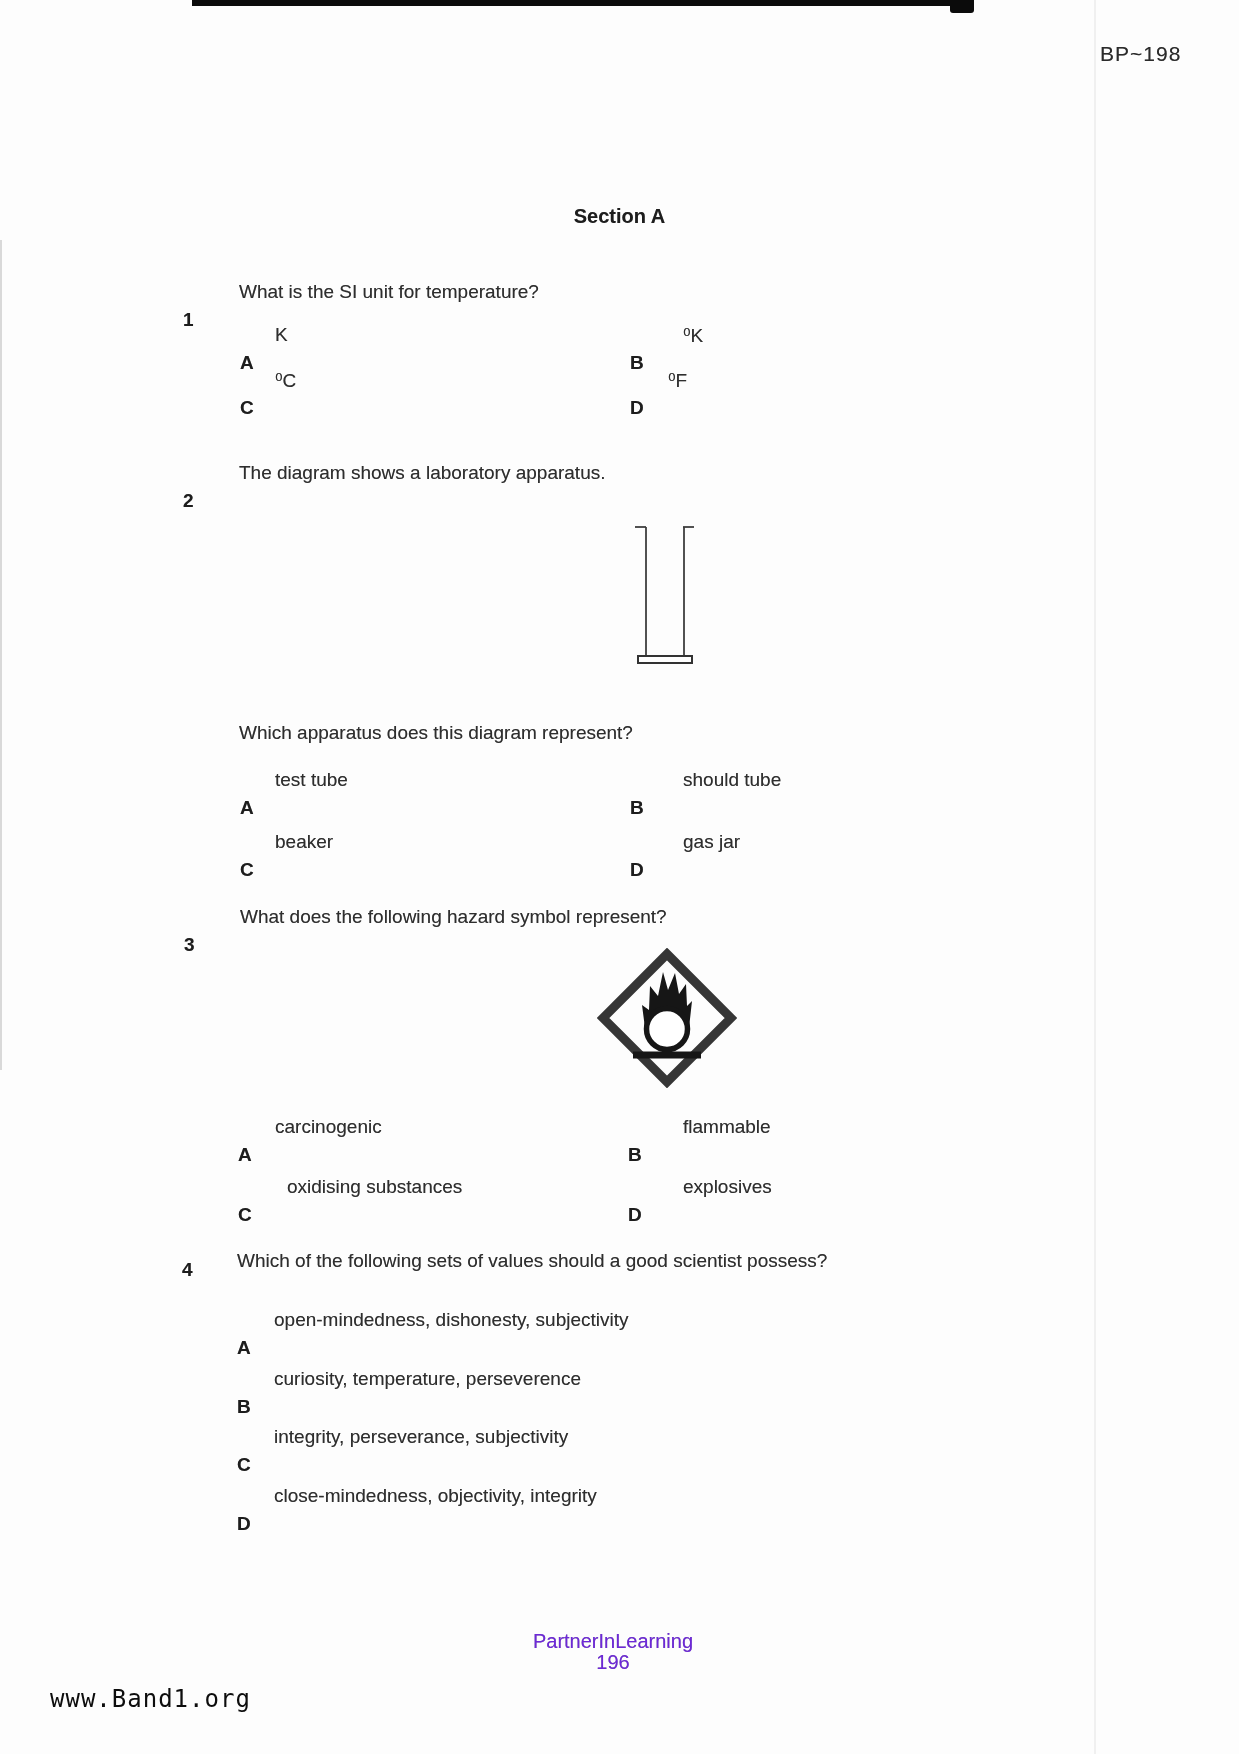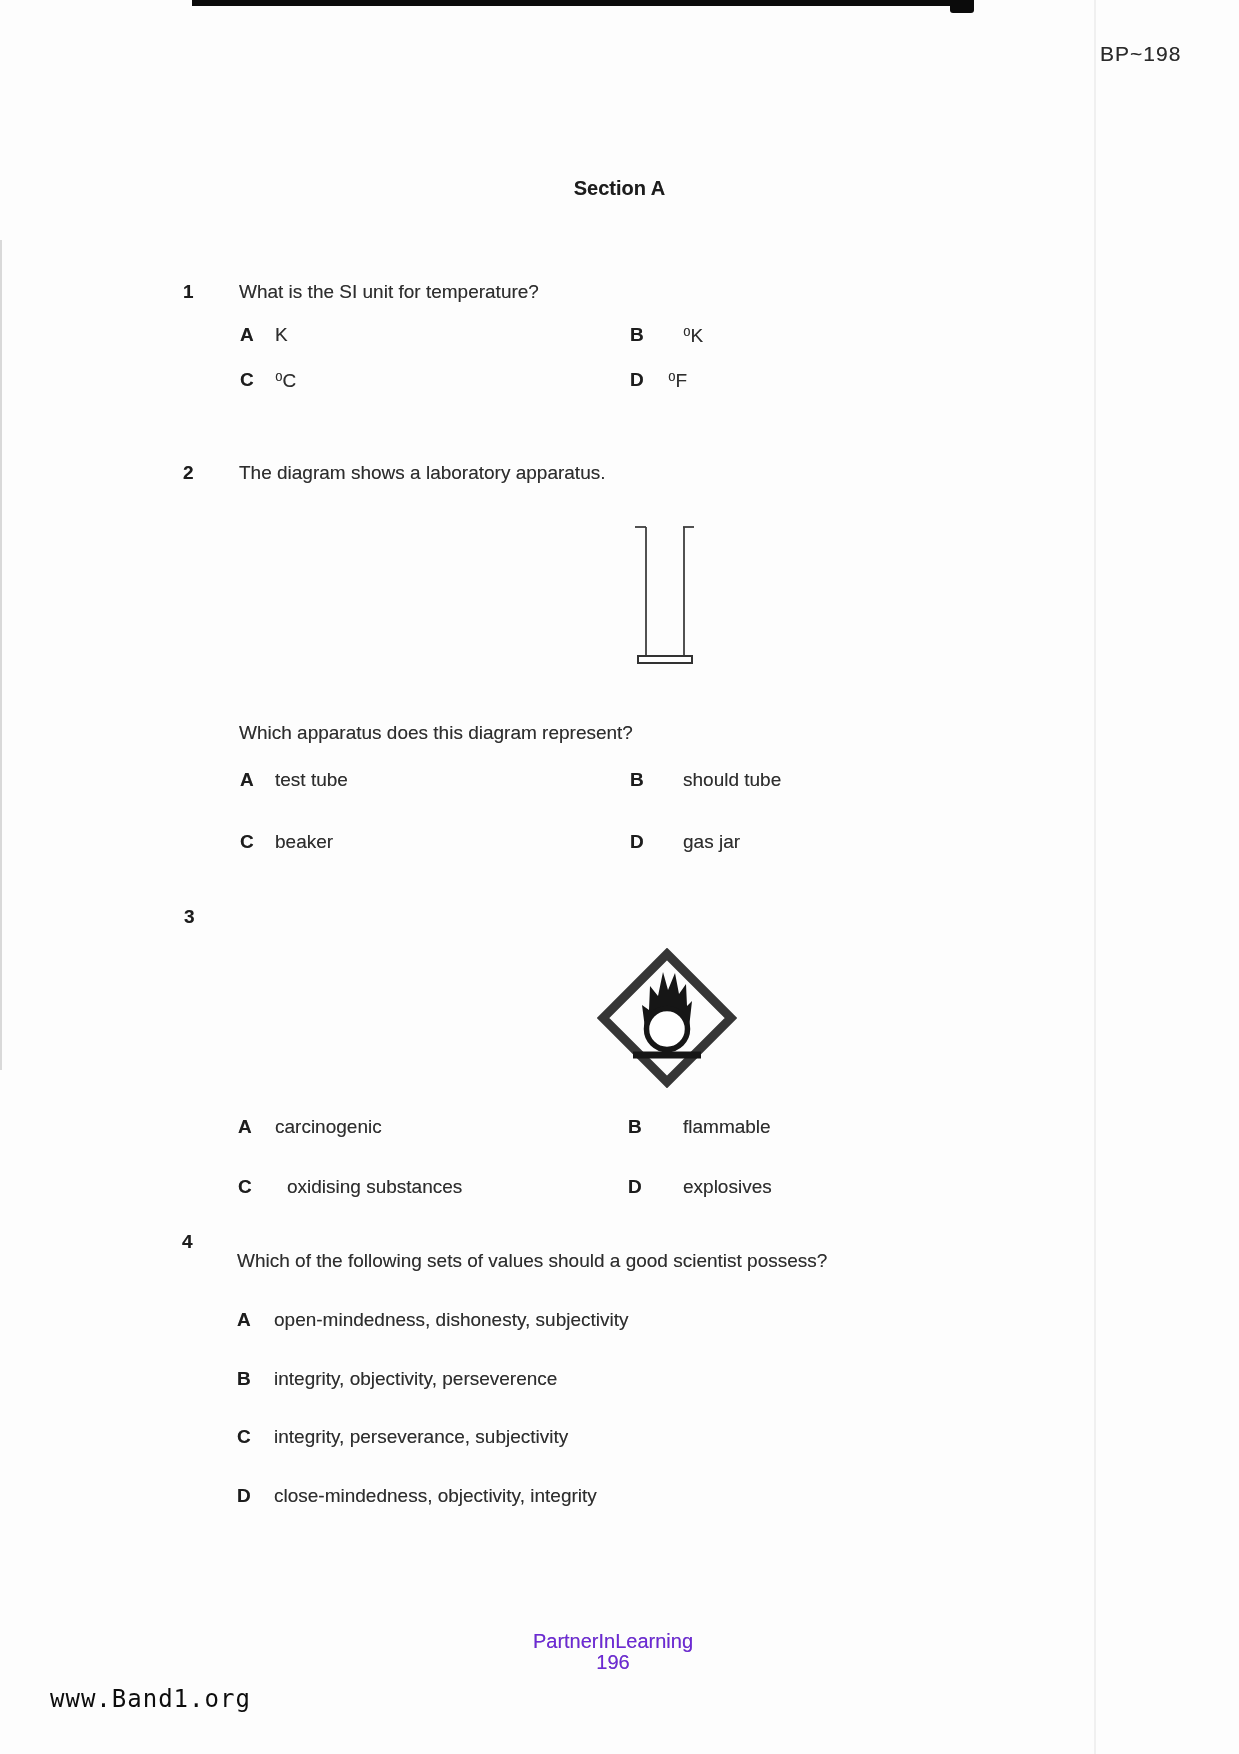--- a/index.html
+++ b/index.html
@@ -13,21 +13,21 @@
     font-family:"Liberation Sans","DejaVu Sans",sans-serif;
   }
   .t {
     position:absolute;
     white-space:nowrap;
     font-size:19px;
     color:#2e2e2e;
     text-shadow:0 0 0.6px rgba(45,45,45,0.45);
     text-align:center;
   }
-  .b { font-weight:bold; color:#1d1d1d; }
+  .b { font-weight:bold; color:#1d1d1d;margin-top:28px; }
   .center { left:0; right:0; text-align:center; }
   .artifact { position:absolute; background:#0b0b0b; }
   .edge-left {
     position:absolute; left:0; top:240px; width:2px; height:830px;
     background:rgba(0,0,0,0.14);
   }
   .edge-right {
     position:absolute; left:1094px; top:0; width:2px; height:1754px;
     background:rgba(0,0,0,0.05);
   }
@@ -90,20 +90,21 @@
   <div class="t b" style="left:240px; top:769px;">A</div>
   <div class="t" style="left:275px; top:769px;">test tube</div>
   <div class="t b" style="left:630px; top:769px;">B</div>
   <div class="t" style="left:683px; top:769px;">should tube</div>
   <div class="t b" style="left:240px; top:831px;">C</div>
   <div class="t" style="left:275px; top:831px;">beaker</div>
   <div class="t b" style="left:630px; top:831px;">D</div>
   <div class="t" style="left:683px; top:831px;">gas jar</div>
 
   <div class="t b" style="left:184px; top:906px;">3</div>
+  <div class="t" style="left:240px; top:906px;">What does the following hazard symbol represent?</div>
 
   <div class="hazard">
     <svg width="140" height="140" viewBox="0 0 140 140">
       <path d="M70 6 L134 70 L70 134 L6 70 Z" fill="none" stroke="#272727" stroke-width="9" opacity="0.93"></path>
       <path d="M48 80 L45 57 L52 62 L53 38 L61 48 L66 24 L71 42 L78 25 L82 46 L89 36 L90 58 L95 53 L92 80 Z" fill="#161616"></path>
       <circle cx="70" cy="81" r="20.5" fill="#ffffff" stroke="#161616" stroke-width="5.5"></circle>
       <rect x="36" y="103.5" width="68" height="7" fill="#161616"></rect>
     </svg>
   </div>
 
@@ -115,21 +116,21 @@
   <div class="t" style="left:275px; top:1176px;margin-left:12px;">oxidising substances</div>
   <div class="t b" style="left:628px; top:1176px;">D</div>
   <div class="t" style="left:683px; top:1176px;">explosives</div>
 
   <div class="t b" style="left:182px; top:1231px;">4</div>
   <div class="t" style="left:237px; top:1231px;margin-top:19px;">Which of the following sets of values should a good scientist possess?</div>
 
   <div class="t b" style="left:237px; top:1309px;">A</div>
   <div class="t" style="left:274px; top:1309px;">open-mindedness, dishonesty, subjectivity</div>
   <div class="t b" style="left:237px; top:1368px;">B</div>
-  <div class="t" style="left:274px; top:1368px;">integrity, objectivity, perseverence</div>
+  <div class="t" style="left:274px; top:1368px;">curiosity, temperature, perseverence</div>
   <div class="t b" style="left:237px; top:1426px;">C</div>
   <div class="t" style="left:274px; top:1426px;">integrity, perseverance, subjectivity</div>
   <div class="t b" style="left:237px; top:1485px;">D</div>
   <div class="t" style="left:274px; top:1485px;">close-mindedness, objectivity, integrity</div>
 
   <div class="t foot" style="left:448px; top:1630px; width:330px; text-align:center;">PartnerInLearning</div>
   <div class="t foot" style="left:448px; top:1651px; width:330px; text-align:center;">196</div>
   <div class="watermark">www.Band1.org</div>
 
 </div>

